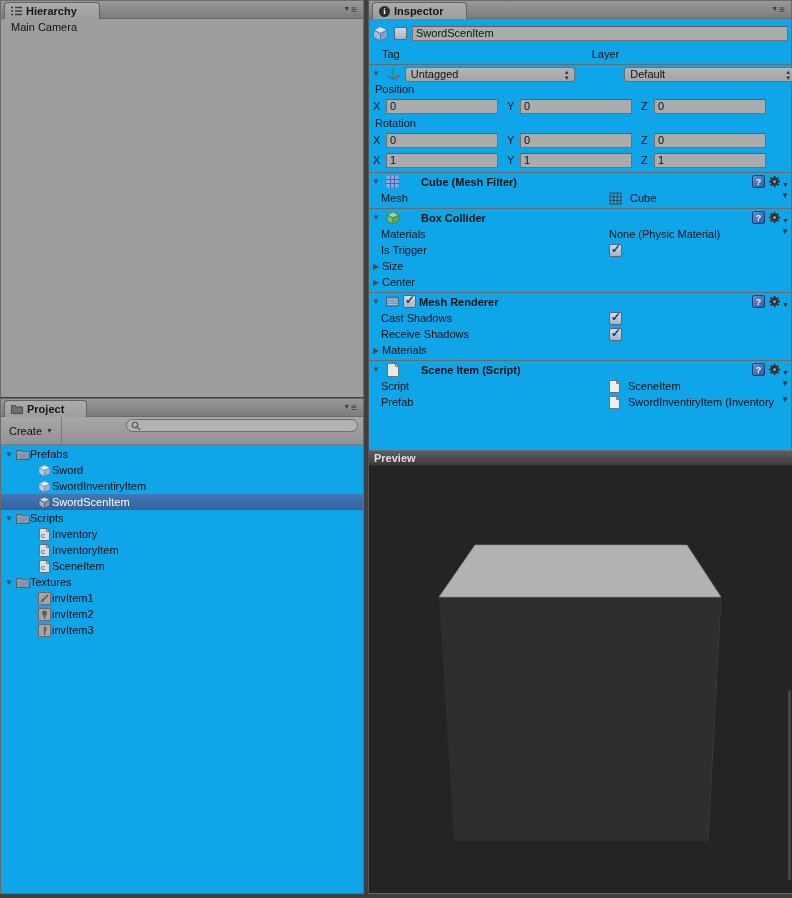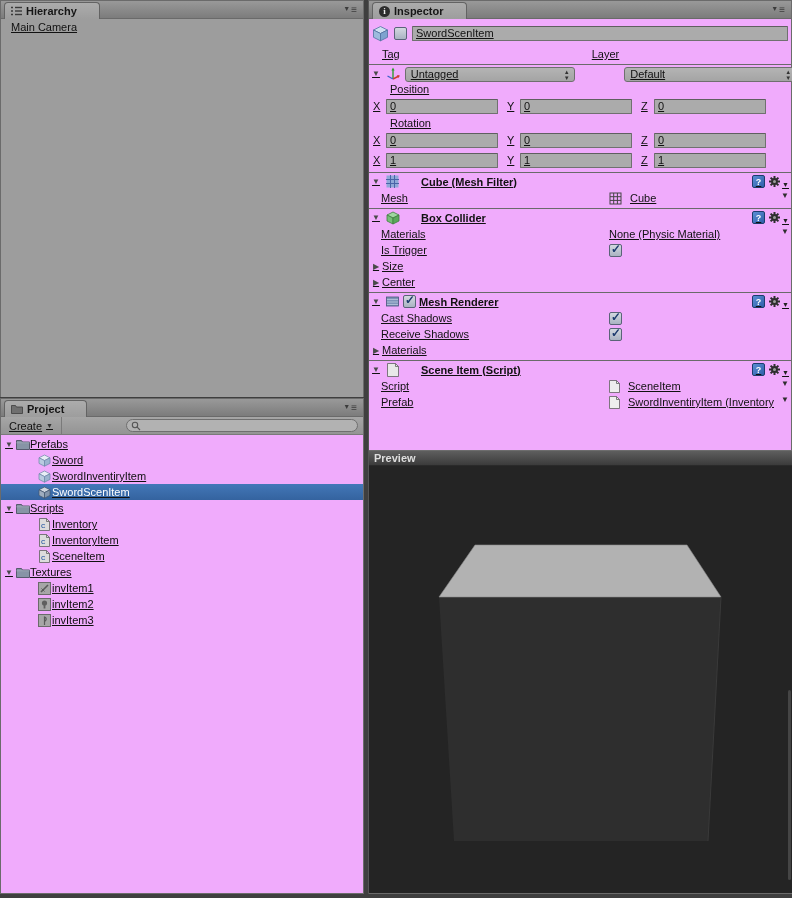--- a/index.html
+++ b/index.html
@@ -4,21 +4,21 @@
 <style>
   * { margin:0; padding:0; box-sizing:border-box; }
   html,body { width:792px; height:898px; }
   body {
     font-family:"Liberation Sans", sans-serif;
     font-size:11px; color:#111;
     background:#3f3f3f;
     position:relative; overflow:hidden;
     -webkit-font-smoothing:antialiased;
   }
-  .panel { position:absolute; background:#f0abfc; border:1px solid #6b6b6b;text-decoration:underline; }
+  .panel { position:absolute; background:#0ea5e9; border:1px solid #6b6b6b; }
   
   .tabbar {
     height:18px; position:relative;
     background:linear-gradient(#999,#7c7c7c);
     border-bottom:1px solid #6a6a6a;
   }
   .tab {
     display:inline-flex; align-items:center; gap:4px;
     height:17px; margin:1px 0 0 3px; padding:0 22px 0 6px;
     background:linear-gradient(#acacac,#9d9d9d);
@@ -66,21 +66,21 @@
   }
   .gearwrap { display:inline-flex; align-items:flex-end; cursor:pointer; }
   .gear-caret { font-size:7px; color:#222; margin-left:1px; }
   
   #hierarchy { left:0; top:0; width:364px; height:397px; }
   #hierarchy .content { height:378px; background:#9d9d9d; }
   .htree-row { display:flex; align-items:center; height:16px; padding-left:10px; }
   
   #project { left:0; top:398px; width:364px; height:496px; }
   #project .toolbar {
-    height:18px; background:linear-gradient(#a6a6a6,#949494);
+    height:28px; background:linear-gradient(#a6a6a6,#949494);
     border-bottom:1px solid #7a7a7a; display:flex; align-items:center; position:relative;
   }
   .create-btn {
     display:flex; align-items:center; gap:4px; padding:0 8px 0 8px; height:100%;
     border-right:1px solid #7a7a7a; cursor:pointer;
   }
   .create-caret { font-size:7px; color:#333; }
   .searchbox {
     position:absolute; left:125px; top:2px; width:232px; height:13px;
     background:#b2b2b2; border:1px solid #6f6f6f; border-radius:7px;
@@ -108,21 +108,21 @@
   #go-header { display:flex; align-items:center; gap:5px; padding:5px 3px 0 3px; height:23px; }
   #go-header input { flex:1; }
   #tagbar { display:flex; align-items:center; padding:4px 3px 0 3px; height:20px; gap:5px; }
   #tagbar .dropdown { flex:0 0 auto;margin-top:40px; }
   .comp { border-top:1px solid #6a6a6a; margin-top:2px; }
   .comp-header { display:flex; align-items:center; height:17px; padding:0 2px 0 1px; gap:3px; }
   .comp-header .ctitle { font-weight:bold; margin-left:18px; }
   .comp-header.noshift .ctitle { margin-left:0; }
   .comp-header .spacer { flex:1; }
   .cicon { width:15px; display:inline-flex; justify-content:center; }
-  .sub-label { height:14px; padding-left:21px; display:flex; align-items:center; }
+  .sub-label { height:14px; padding-left:6px; display:flex; align-items:center; }
   .axis-row { display:flex; align-items:center; height:20px; padding-left:3px; }
   .axis-row .axl { width:14px; text-align:left; padding-left:1px; }
   .axis-row input { width:112px; margin-right:8px; }
   .prop-row { display:flex; align-items:center; height:16px; padding-left:12px; position:relative; }
   .prop-row .pname { width:228px; }
   .prop-row.foldrow { padding-left:1px; }
   .prop-row.foldrow .pname { width:auto; }
   .pvalue { display:flex; align-items:center; gap:8px; }
   
   #preview {

